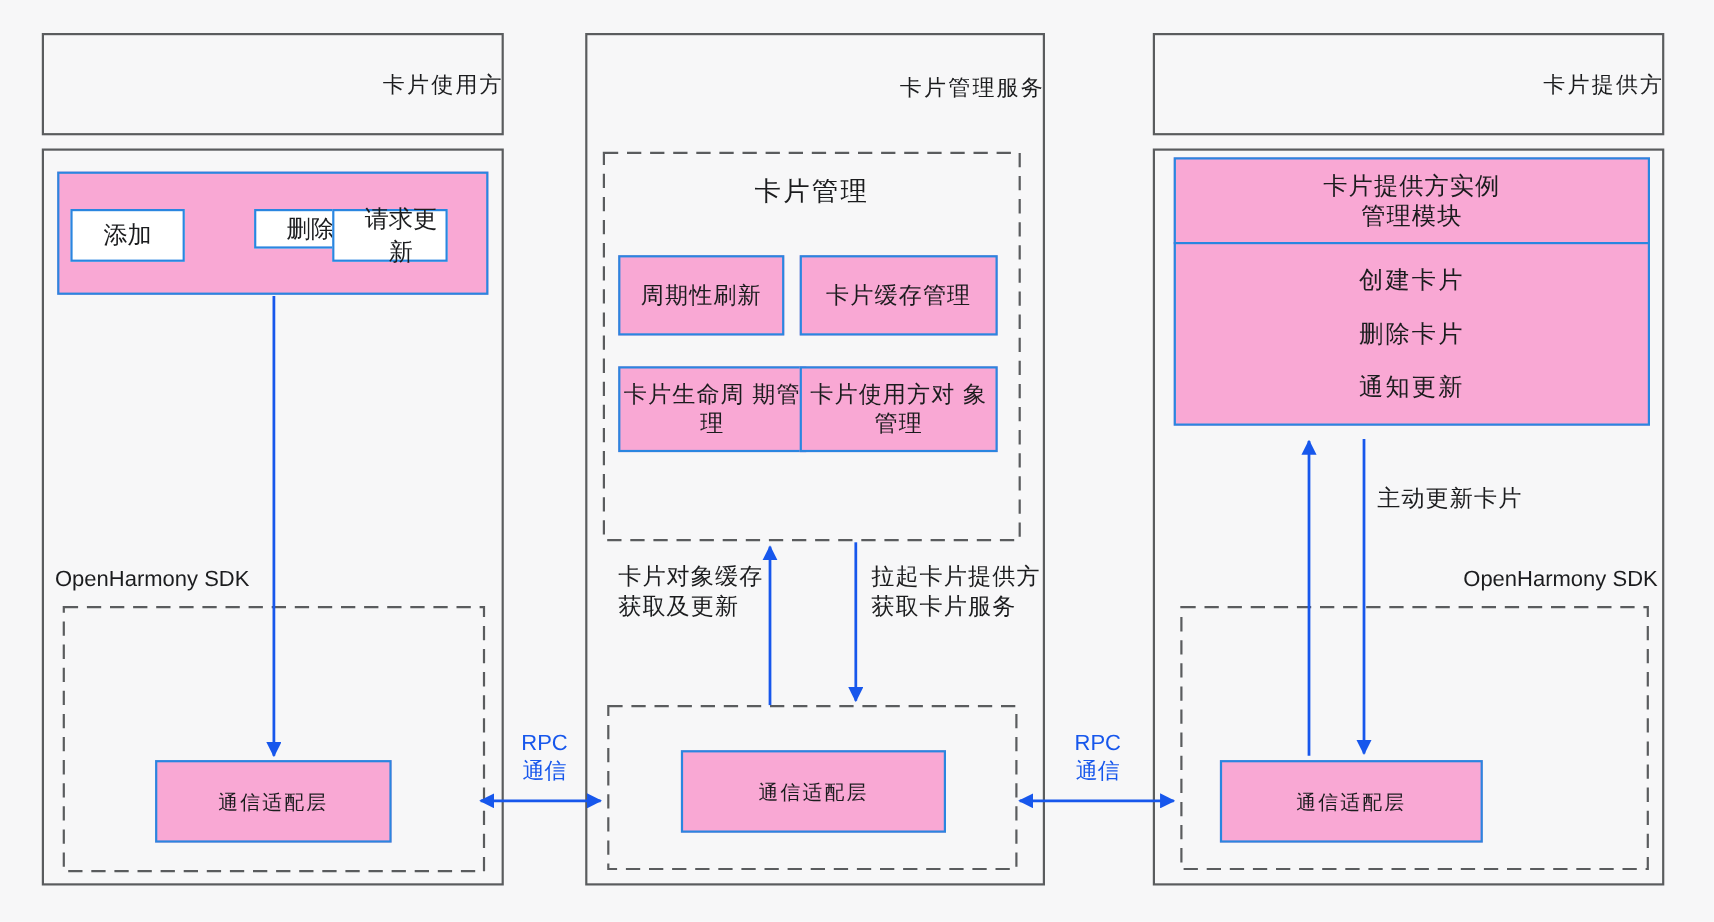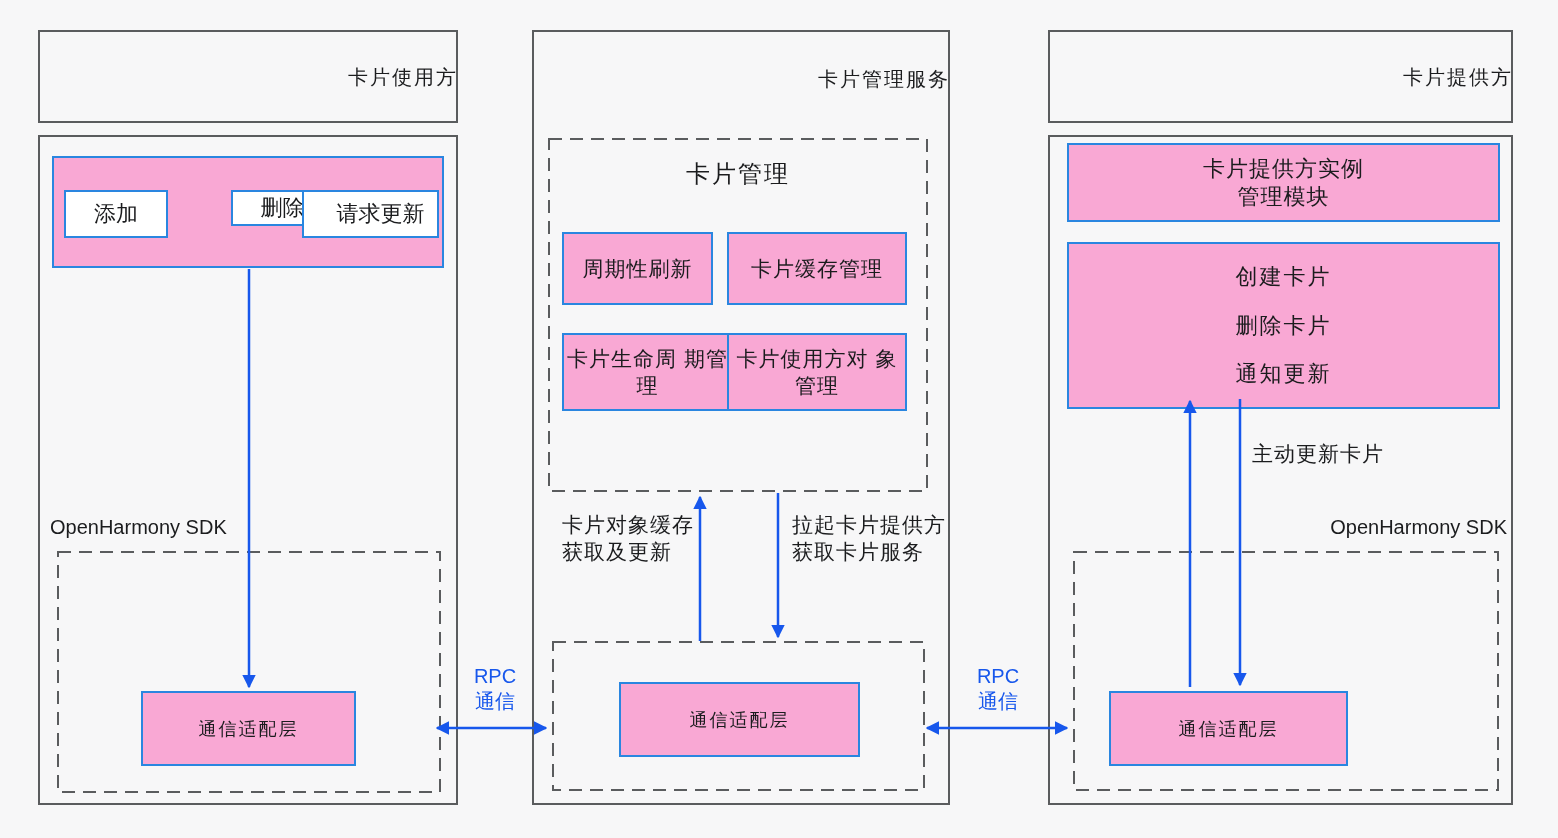--- a/index.html
+++ b/index.html
@@ -41,21 +41,21 @@
 <div class="stage">
 
   <div class="solid-box" style="left:38px;top:30px;width:420px;height:93px;"></div>
   <div class="col-title" style="left:38px;top:64px;width:420px;">卡片使用方</div>
 
   <div class="solid-box" style="left:38px;top:135px;width:420px;height:670px;"></div>
 
   <div class="blue-panel" style="left:52px;top:156px;width:392px;height:112px;"></div>
   <div class="white-box" style="left:64px;top:190px;width:104px;height:48px;">添加</div>
   <div class="white-box" style="left:183px;top:190px;width:103px;height:36px;margin-left:48px;">删除</div>
-  <div class="white-box" style="left:302px;top:190px;width:137px;height:48px;padding-left:20px;">请求更新</div>
+  <div class="white-box" style="left:302px;top:190px;width:105px;height:48px;padding-left:20px;">请求更新</div>
 
   <div class="sdk-label" style="left:50px;top:516px;">OpenHarmony SDK</div>
 
   <div class="blue-panel comm" style="left:141px;top:691px;width:215px;height:75px;">通信适配层</div>
 
   <div class="solid-box" style="left:532px;top:30px;width:418px;height:775px;"></div>
   <div class="col-title" style="left:532px;top:66px;width:418px;">卡片管理服务</div>
 
   <div class="sub-title" style="left:548px;top:158px;width:380px;">卡片管理</div>
 
@@ -90,21 +90,21 @@
 
   <div class="solid-box" style="left:1048px;top:135px;width:465px;height:670px;"></div>
 
   <div class="blue-panel two-line" style="left:1067px;top:143px;width:433px;height:79px;">
     <div>
       <span class="line">卡片提供方实例</span>
       <span class="line">管理模块</span>
     </div>
   </div>
 
-  <div class="blue-panel caps" style="left:1067px;top:242px;width:433px;height:167px;">
+  <div class="blue-panel caps" style="left:1067px;top:220px;width:433px;height:167px;">
     <span class="line">创建卡片</span>
     <span class="line">删除卡片</span>
     <span class="line">通知更新</span>
   </div>
 
   <div class="note" style="left:1252px;top:440px;">主动更新卡片</div>
 
   <div class="sdk-label" style="left:1298px;top:516px;width:209px;text-align:right;">OpenHarmony SDK</div>
 
   <div class="blue-panel comm" style="left:1109px;top:691px;width:239px;height:75px;">通信适配层</div>

